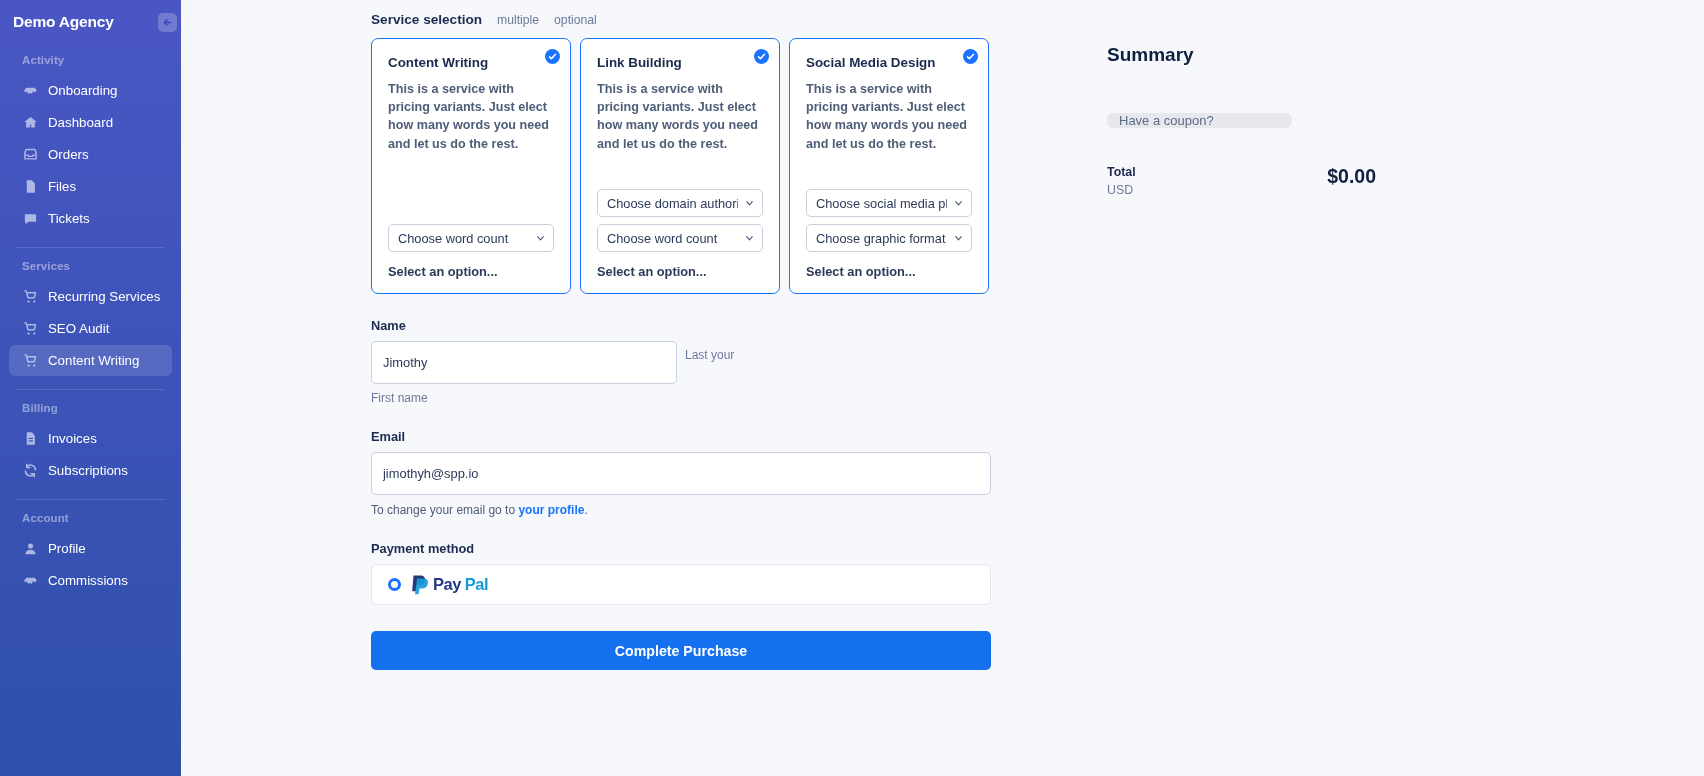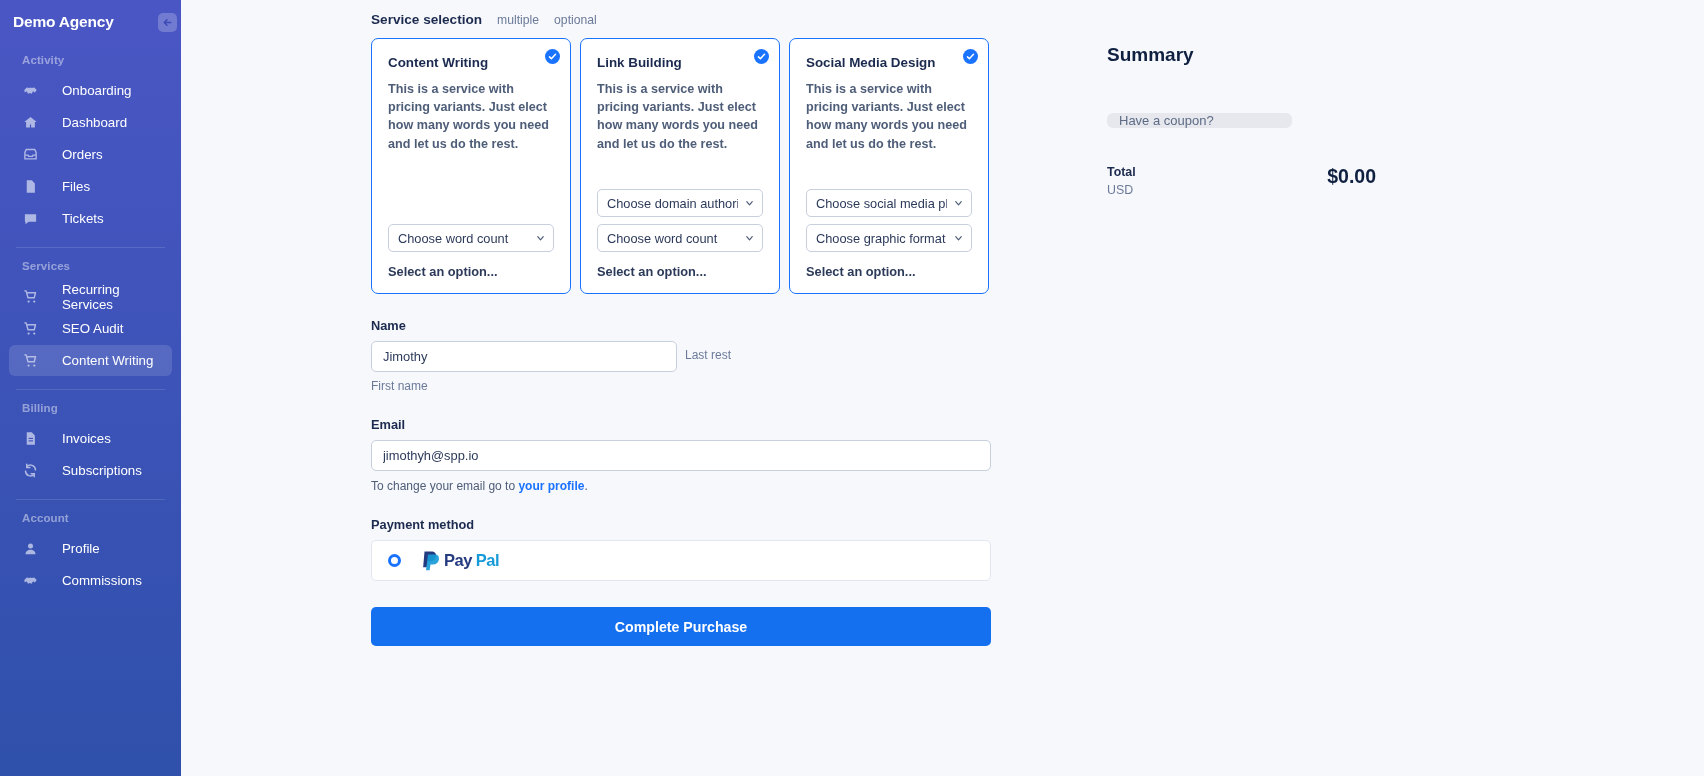--- a/index.html
+++ b/index.html
@@ -58,21 +58,21 @@
     font-size: 11.5px;
     font-weight: bold;
     color: rgba(255,255,255,0.45);
     padding: 0 0 0 22px;
     margin-bottom: 9px;
     letter-spacing: 0.1px;
   }
   .nav-item {
     display: flex;
     align-items: center;
-    gap: 24px;
+    gap: 10px;
     height: 31px;
     margin: 0 9px 1px 9px;
     padding: 0 10px 0 13px;
     border-radius: 6px;
     cursor: pointer;
     color: #ffffff;
     font-size: 13.3px;
   }
   .nav-item.active { background: rgba(255,255,255,0.13); }
   .nav-item .nav-icon {
@@ -199,21 +199,21 @@
   .field-label {
     font-size: 12.8px;
     font-weight: bold;
     color: #1b2a4e;
     margin-bottom: 8px;
   }
   .input-row { display: flex; gap: 8px; }
   .input-wrap { flex: 1; }
   .text-input {
     width: 100%;
-    height: 31px;
+    height: 43px;
     border: 1px solid #c8cfdd;
     border-radius: 5px;
     background: #ffffff;
     padding: 0 11px;
     font-family: "Liberation Sans", sans-serif;
     font-size: 12.9px;
     color: #2c3a5a;
   }
   .text-input::placeholder { color: #8a95ad; }
   .sub-label {
@@ -230,21 +230,21 @@
 
   
   .paypal-box {
     margin-top: 8px;
     height: 41px;
     background: #ffffff;
     border: 1px solid #e2e6ef;
     border-radius: 5px;
     display: flex;
     align-items: center;
-    gap: 20px;
+    gap: 9px;
     padding: 0 16px;
     cursor: pointer;
   }
   .radio-dot {
     width: 13px; height: 13px;
     border-radius: 50%;
     border: 3.5px solid #1a73ff;
     background: #ffffff;
     flex: 0 0 13px;
   }
@@ -558,21 +558,21 @@
 
       
       <div class="field-block">
         <div class="field-label">Name</div>
         <div class="input-row">
           <div class="input-wrap">
             <input class="text-input" type="text" value="Jimothy" style="">
             <div class="sub-label">First name</div>
           </div>
           <div class="input-wrap">
-            <div class="sub-label">Last rest</div>
+            <div class="sub-label">Last your</div>
           </div>
         </div>
       </div>
 
       
       <div class="field-block">
         <div class="field-label">Email</div>
         <input class="text-input" type="text" value="jimothyh@spp.io" style="">
         <div class="hint">
           <span>To change your email go to </span><a href="#">your profile</a><span>.</span>

